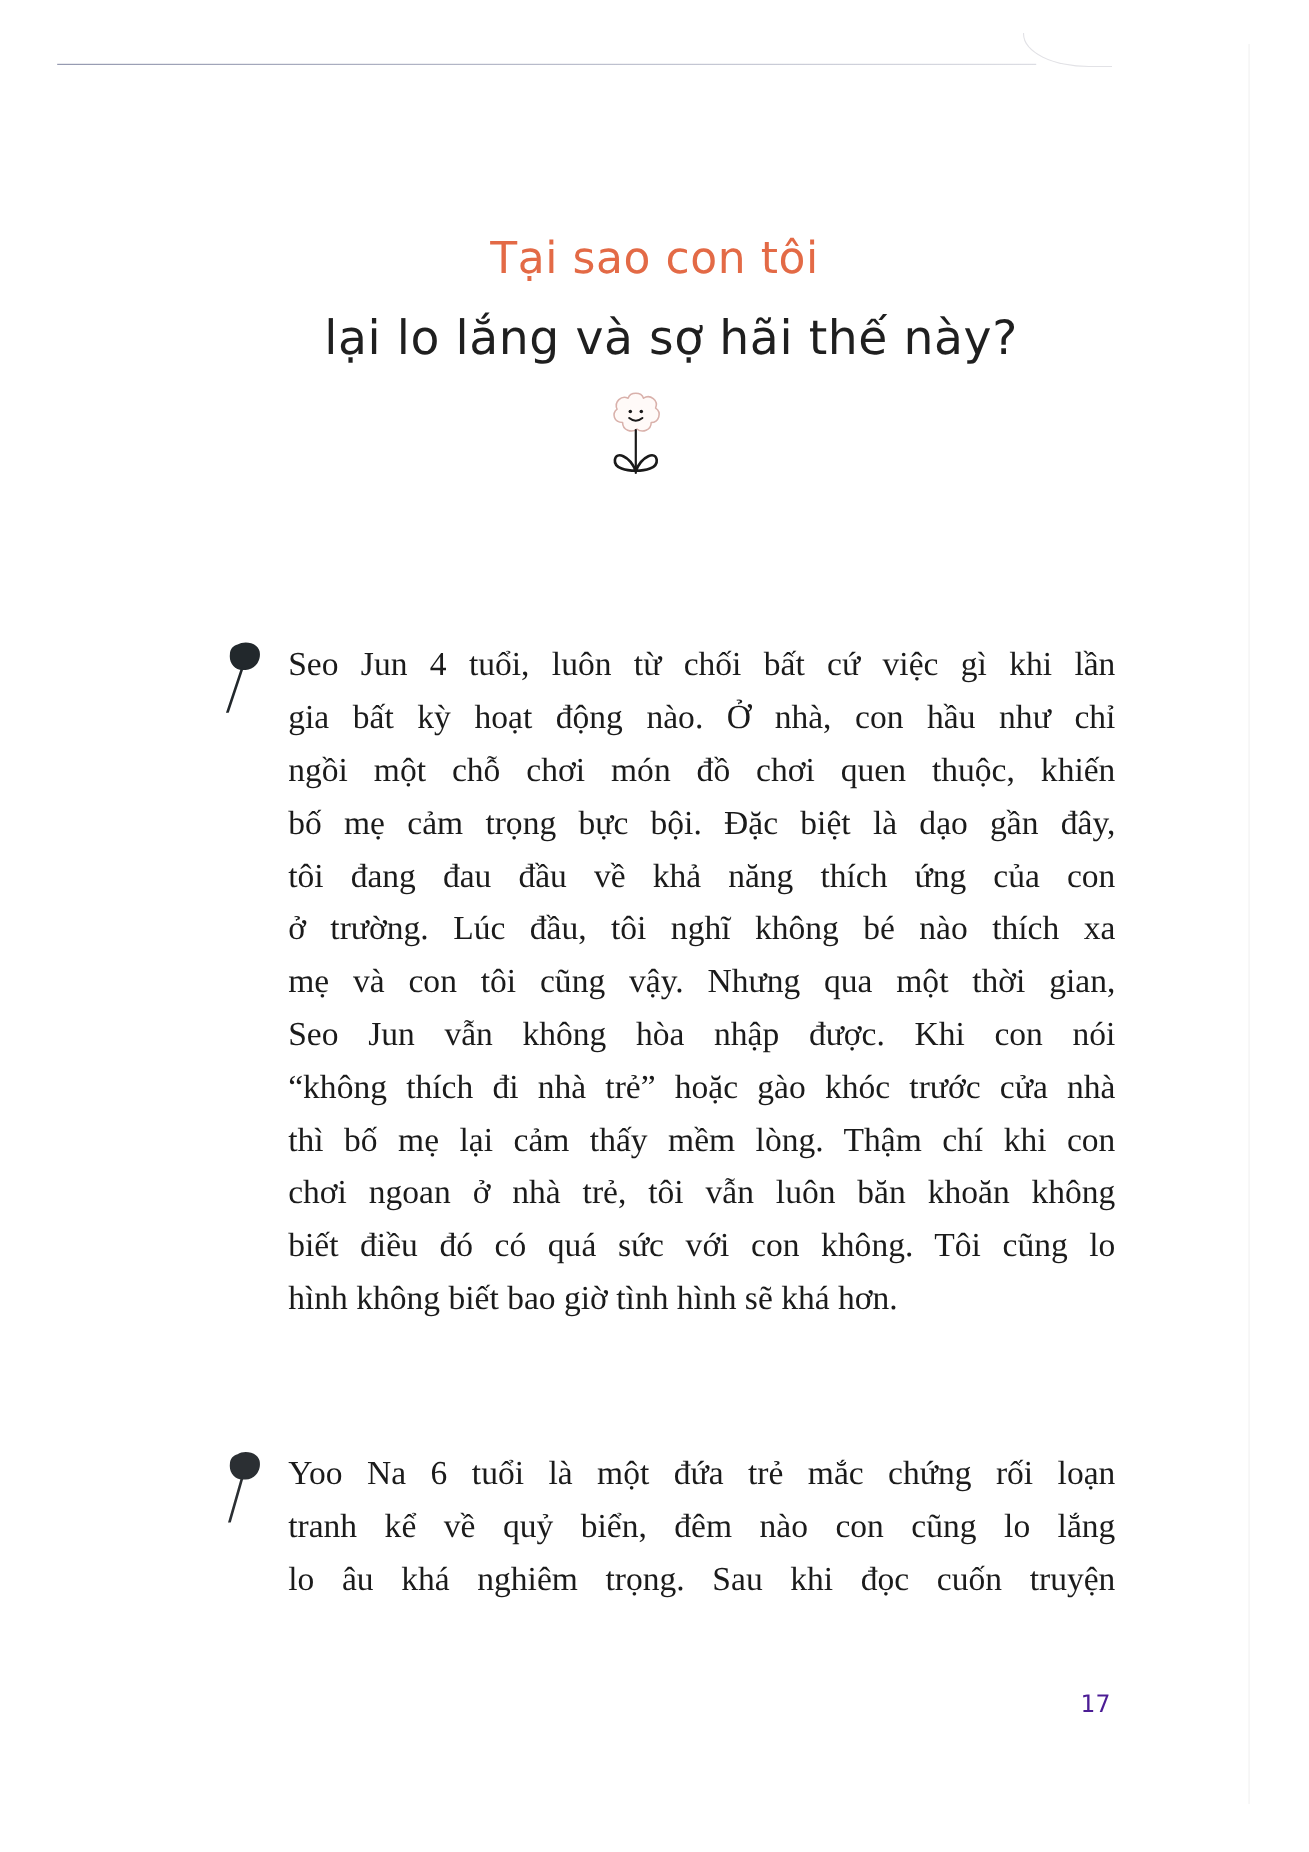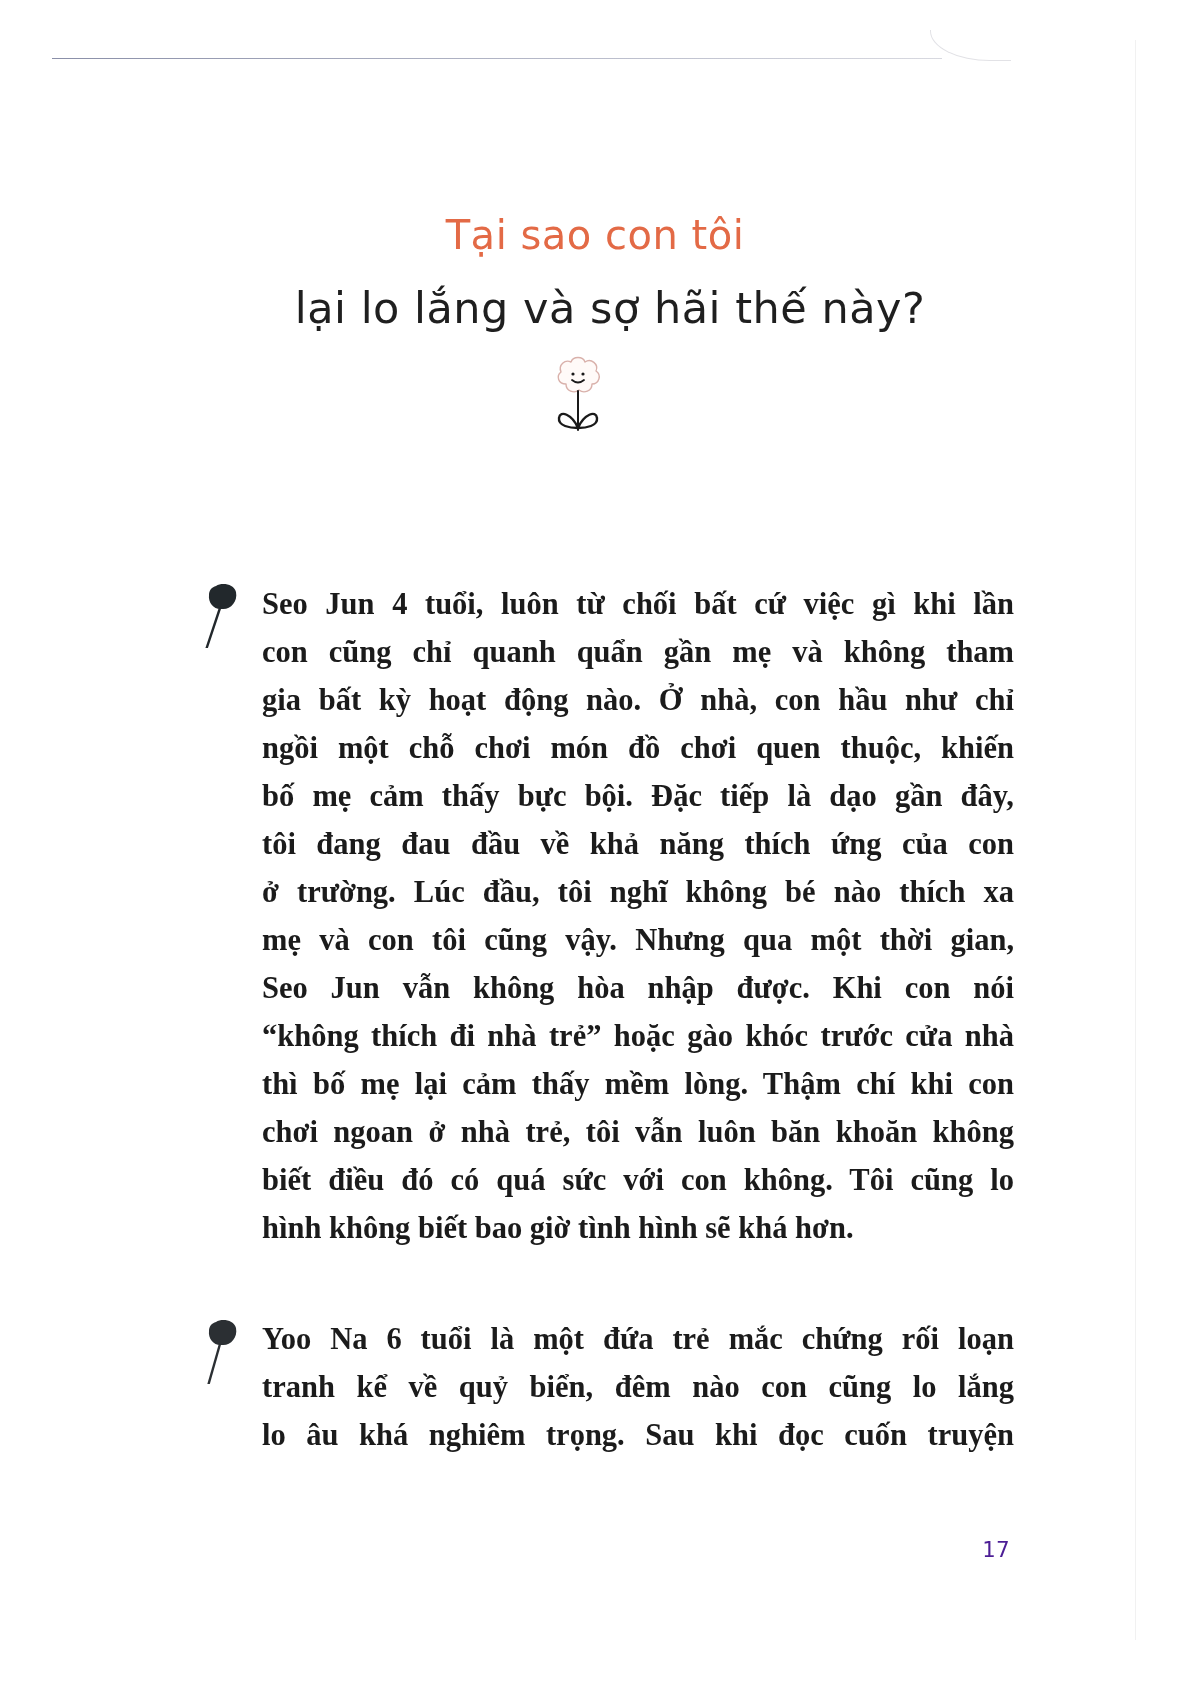--- a/index.html
+++ b/index.html
@@ -54,21 +54,20 @@
       position: absolute; left: 262px; width: 752px;
       font-size: 30.5px;
       line-height: 48px;
     }
     .line {
       display: block;
       white-space: nowrap;
       text-align: justify;
       text-align-last: justify;
       height: 48px;
-      font-weight: bold;
     }
     .line.last { text-align-last: left; }
     .p1 { top: 580px; }
     .p2 { top: 1315px; }
     .bullet {
       position: absolute; width: 40px; height: 70px;
     }
     .bullet-1 { left: 200px; top: 578px; }
     .bullet-2 { left: 200px; top: 1314px; }
     .page-number {
@@ -98,24 +97,23 @@
   <path d="M26 74 C32 60 44 56 45 64 C46 72 34 74 26 74 Z" fill="none" stroke="#1a1a1a" stroke-width="2.4" stroke-linejoin="round"></path>
 </svg>
 
 <svg class="bullet bullet-1" viewBox="0 0 40 70" xmlns="http://www.w3.org/2000/svg">
   <path d="M16 8 C22 4 34 6 36 14 C38 24 30 32 22 31 C14 32 8 25 9 17 C9 12 12 9 16 8 Z" fill="#22282c"></path>
   <path d="M20 30 L6 72" stroke="#22282c" stroke-width="2.4" stroke-linecap="round"></path>
 </svg>
 
 <div class="paragraph p1">
   <span class="line">Seo Jun 4 tuổi, luôn từ chối bất cứ việc gì khi lần</span>
-  <span class="line">con cũng chỉ quanh quẩn gần mẹ và không tham</span>
   <span class="line">gia bất kỳ hoạt động nào. Ở nhà, con hầu như chỉ</span>
   <span class="line">ngồi một chỗ chơi món đồ chơi quen thuộc, khiến</span>
-  <span class="line">bố mẹ cảm thấy bực bội. Đặc tiếp là dạo gần đây,</span>
+  <span class="line">bố mẹ cảm trọng bực bội. Đặc biệt là dạo gần đây,</span>
   <span class="line">tôi đang đau đầu về khả năng thích ứng của con</span>
   <span class="line">ở trường. Lúc đầu, tôi nghĩ không bé nào thích xa</span>
   <span class="line">mẹ và con tôi cũng vậy. Nhưng qua một thời gian,</span>
   <span class="line">Seo Jun vẫn không hòa nhập được. Khi con nói</span>
   <span class="line">“không thích đi nhà trẻ” hoặc gào khóc trước cửa nhà</span>
   <span class="line">thì bố mẹ lại cảm thấy mềm lòng. Thậm chí khi con</span>
   <span class="line">chơi ngoan ở nhà trẻ, tôi vẫn luôn băn khoăn không</span>
   <span class="line">biết điều đó có quá sức với con không. Tôi cũng lo</span>
   <span class="line last">hình không biết bao giờ tình hình sẽ khá hơn.</span>
 </div>

